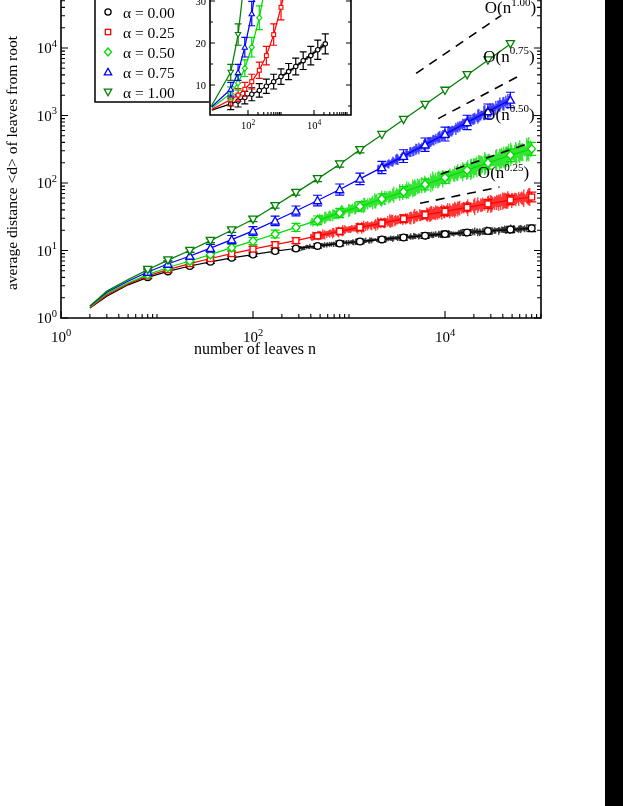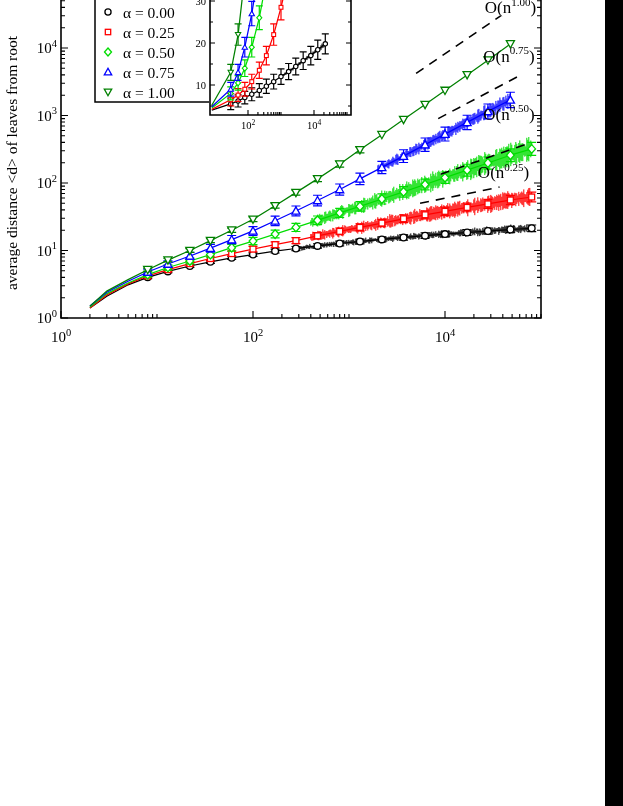--- a/index.html
+++ b/index.html
@@ -240,15 +240,16 @@
           </g>
           <g>
             <path d="M211.8 105.2L230.7 72.4L238.1 34.6L244.8 -24.2L251.8 -116.6" fill="none" stroke="#008000" stroke-width="1.25"></path>
             <path d="M230.74500140574887 64.378L230.74500140574887 80.422M227.24500140574887 64.378L234.24500140574887 64.378M227.24500140574887 80.422L234.24500140574887 80.422M238.06601014308862 23.932000000000002L238.06601014308862 45.26799999999999M234.56601014308862 23.932000000000002L241.56601014308862 23.932000000000002M234.56601014308862 45.26799999999999L241.56601014308862 45.26799999999999M244.80196957073414 -38.98400000000001L244.80196957073414 -9.415999999999997M241.30196957073414 -38.98400000000001L248.30196957073414 -38.98400000000001M241.30196957073414 -9.415999999999997L248.30196957073414 -9.415999999999997M251.7601306261256 -137.85200000000003L251.7601306261256 -95.34800000000001M248.2601306261256 -137.85200000000003L255.2601306261256 -137.85200000000003M248.2601306261256 -95.34800000000001L255.2601306261256 -95.34800000000001" stroke="#008000" stroke-width="1.2" fill="none"></path>
             <path fill="#fff" stroke="#008000" stroke-width="1.1" d="M230.74500140574887 75.06800000000001L228.07700140574886 70.284L233.41300140574887 70.284Z"></path>
             <path fill="#fff" stroke="#008000" stroke-width="1.1" d="M238.06601014308862 37.267999999999994L235.3980101430886 32.483999999999995L240.73401014308863 32.483999999999995Z"></path>
           </g>
         </g>
       </svg>
     <div class="ylabel">average distance &lt;d&gt; of leaves from root</div>
+    <div class="xlabel">number of leaves n</div>
   </div>
   <div class="black-margin"></div>
 </div>
 
 </body></html>

